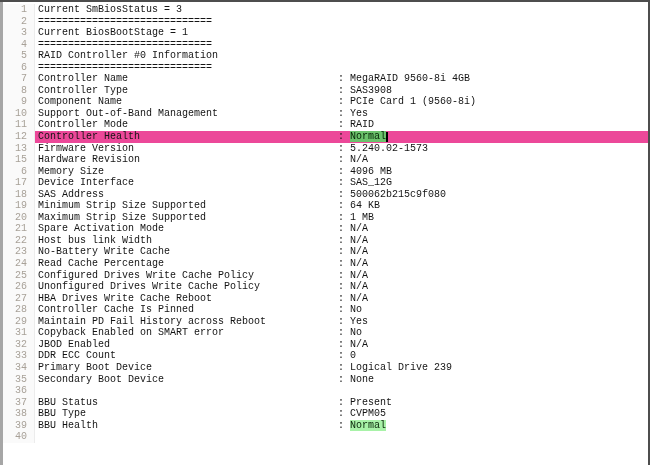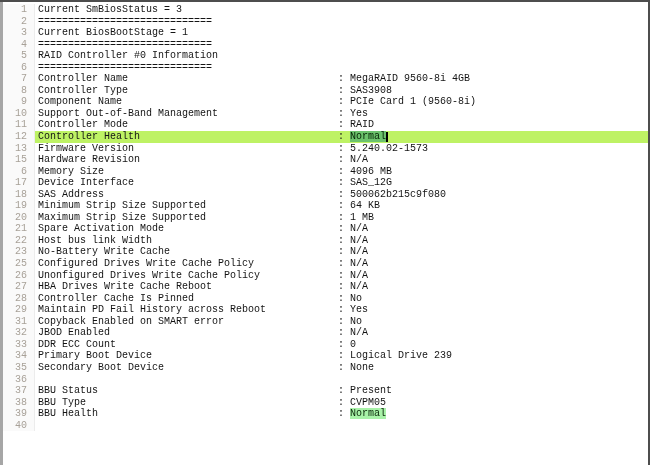--- a/index.html
+++ b/index.html
@@ -46,21 +46,21 @@
     border-right: 1px solid #ececec;
     user-select: none;
   }
   .code {
     flex: 1 1 auto;
     white-space: pre;
     color: #141414;
     padding-left: 3px;
   }
   .line.selected .code {
-    background: #bef264;
+    background: #ec4899;
   }
   .label-pad {
     display: inline-block;
     width: 50ch;
   }
   .val-hl-green-dark {
     background: #6cc26c;
     color: #062406;
   }
   .val-hl-green-light {
@@ -164,20 +164,24 @@
       </div>
       <div class="line">
         <span class="ln">22</span>
         <span class="code"><span class="label-pad">Host bus link Width</span>: <span>N/A</span></span>
       </div>
       <div class="line">
         <span class="ln">23</span>
         <span class="code"><span class="label-pad">No-Battery Write Cache</span>: <span>N/A</span></span>
       </div>
       <div class="line">
+        <span class="ln">24</span>
+        <span class="code"><span class="label-pad">Read Cache Percentage</span>: <span>N/A</span></span>
+      </div>
+      <div class="line">
         <span class="ln">25</span>
         <span class="code"><span class="label-pad">Configured Drives Write Cache Policy</span>: <span>N/A</span></span>
       </div>
       <div class="line">
         <span class="ln">26</span>
         <span class="code"><span class="label-pad">Unonfigured Drives Write Cache Policy</span>: <span>N/A</span></span>
       </div>
       <div class="line">
         <span class="ln">27</span>
         <span class="code"><span class="label-pad">HBA Drives Write Cache Reboot</span>: <span>N/A</span></span>

